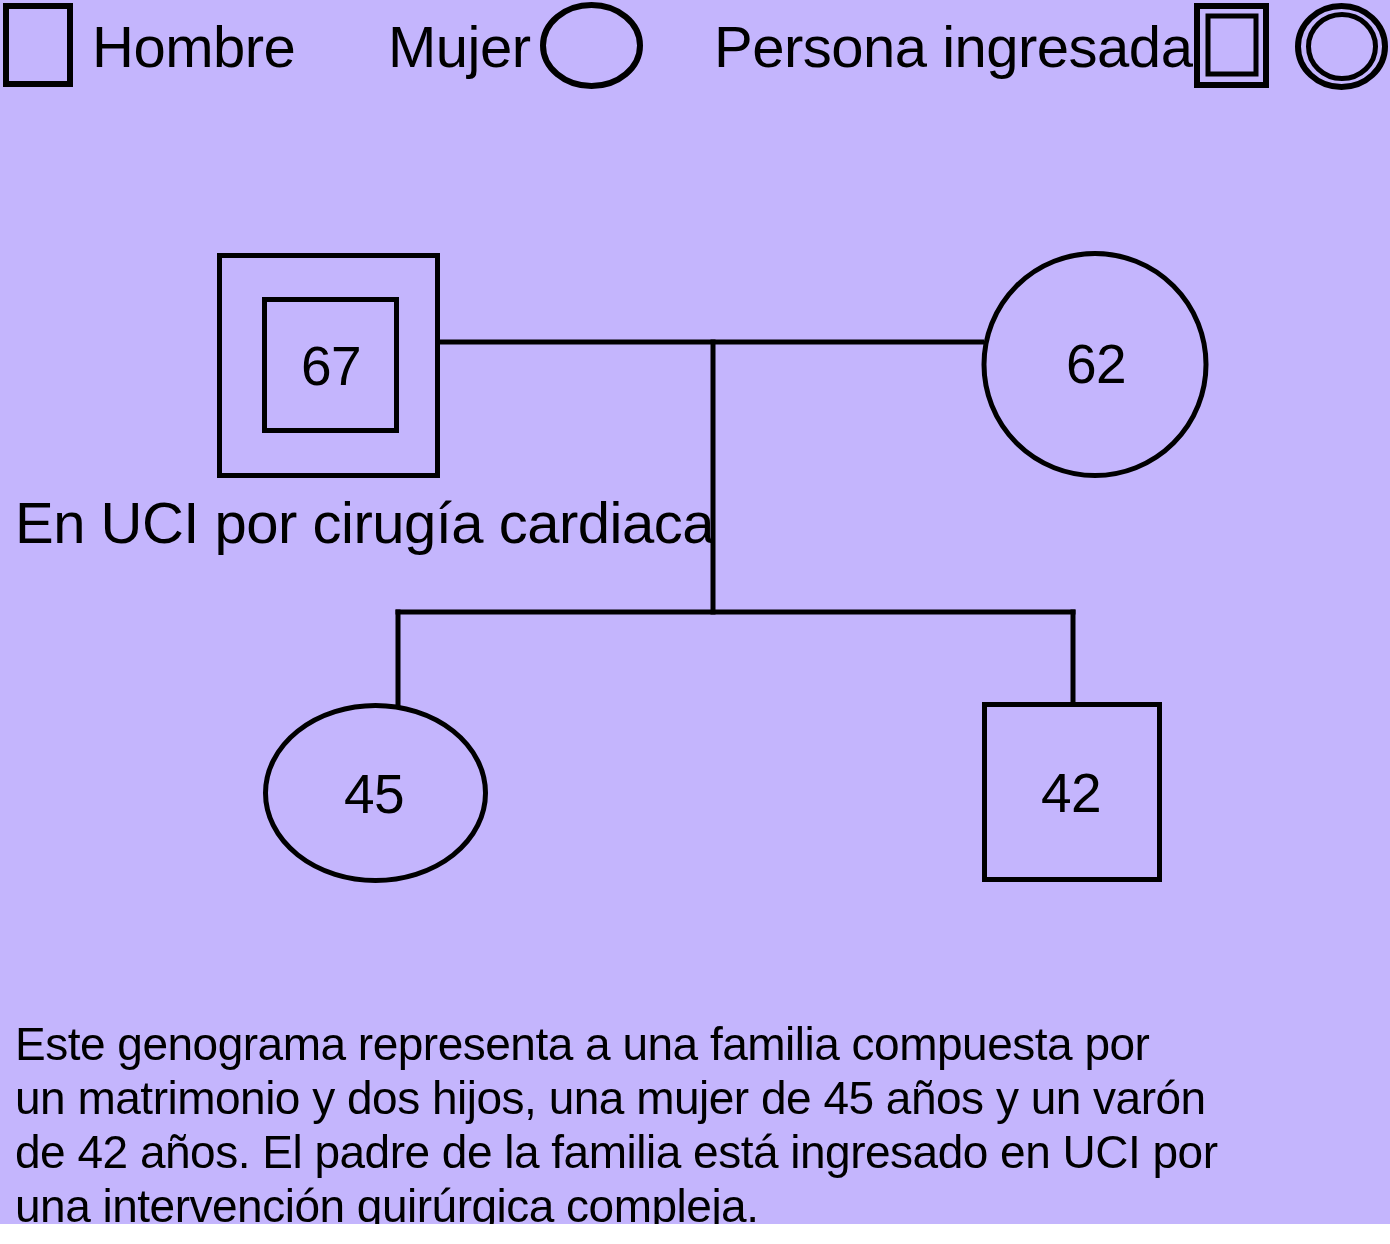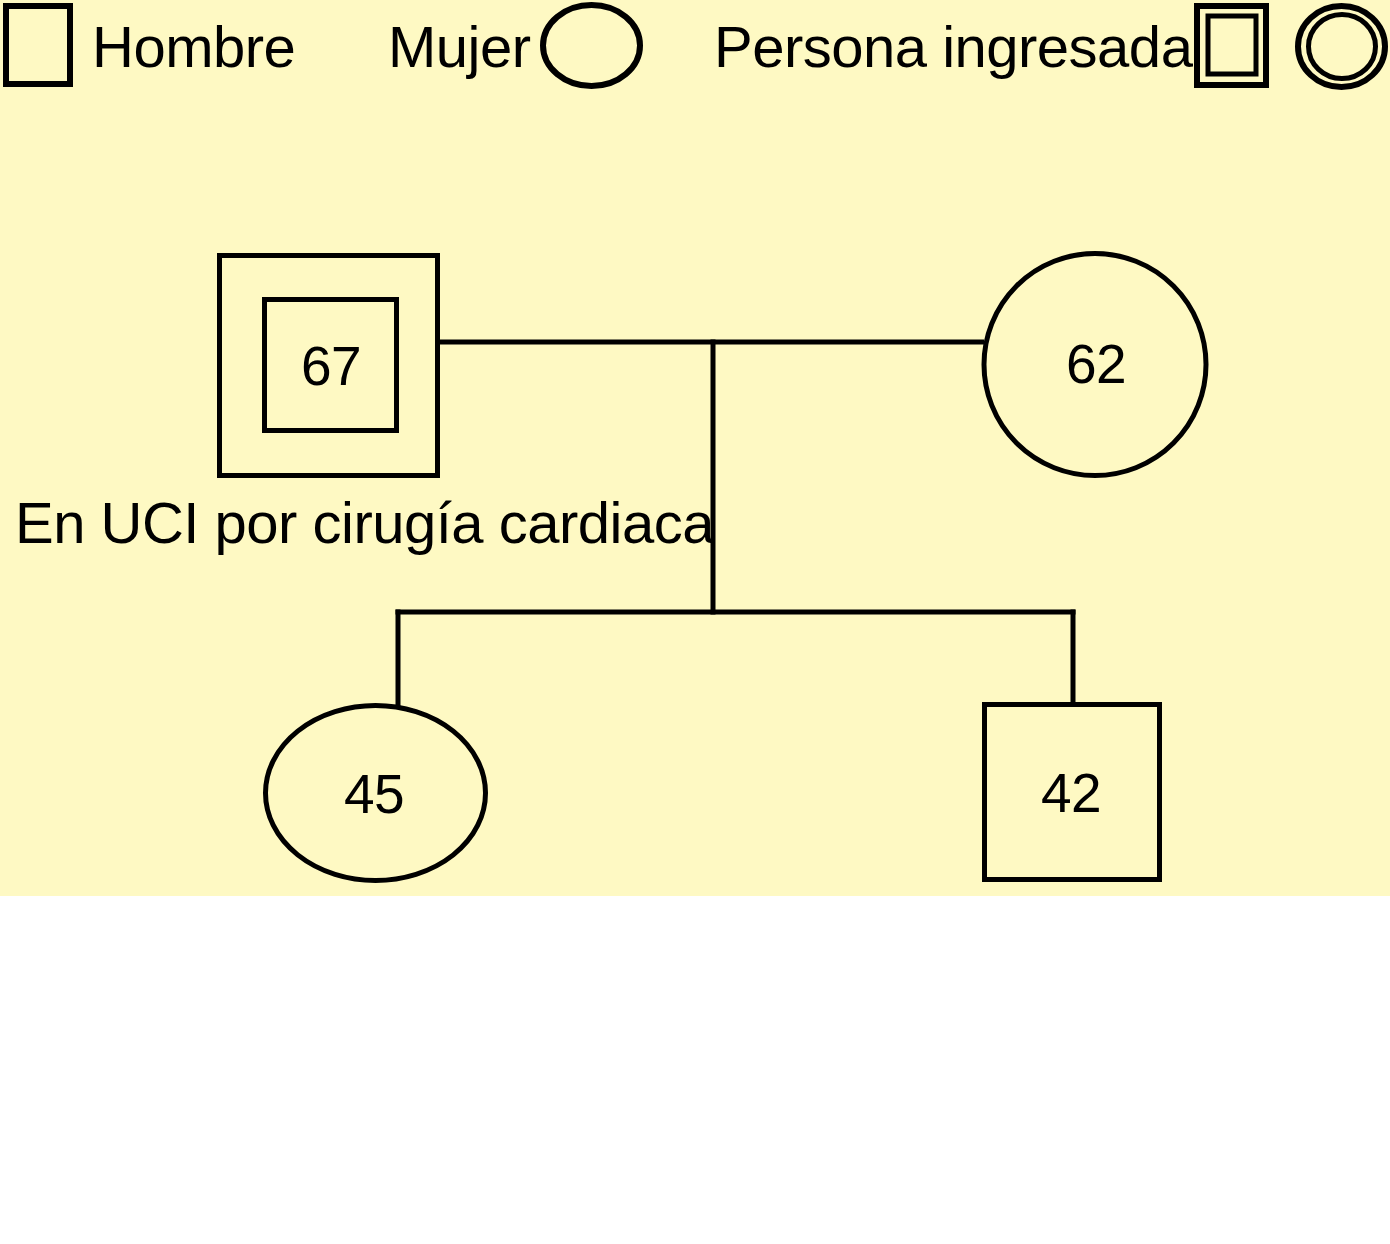--- a/index.html
+++ b/index.html
@@ -3,22 +3,22 @@
 <meta charset="utf-8">
 <style>
   html, body {
     margin: 0;
     padding: 0;
     background: #ffffff;
   }
   .page {
     position: relative;
     width: 1390px;
-    height: 896px;
-    background: #fef9c3;
+    height: 1224px;
+    background: #c4b5fd;
     overflow: hidden;
     font-family: "Liberation Sans", sans-serif;
     color: #000000;
   }
   svg.diagram {
     position: absolute;
     left: 0;
     top: 0;
   }
   svg.diagram .shape {
@@ -101,14 +101,18 @@
       <ellipse class="shape mid" cx="375.5" cy="793" rx="110" ry="87.5"></ellipse>
       <text class="age" x="374" y="813">45</text>
     </g>
 
     <g>
       <rect class="shape mid" x="984.5" y="704.5" width="175" height="175"></rect>
       <text class="age" x="1071" y="812">42</text>
     </g>
   </svg>
 
+  <div class="description">Este genograma representa a una familia compuesta por
+un matrimonio y dos hijos, una mujer de 45 años y un varón
+de 42 años. El padre de la familia está ingresado en UCI por
+una intervención quirúrgica compleja.</div>
 
 </div>
 
 </body></html>

